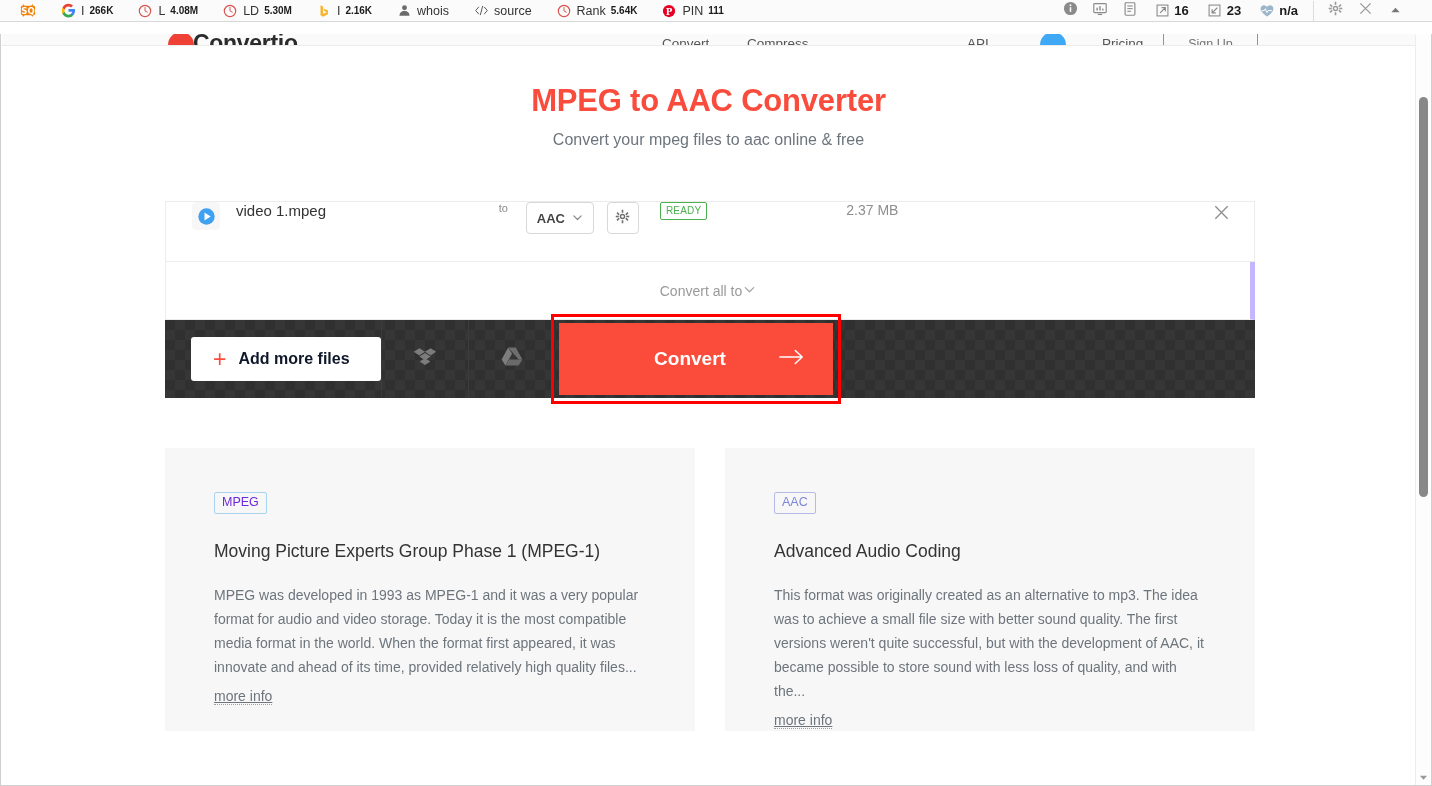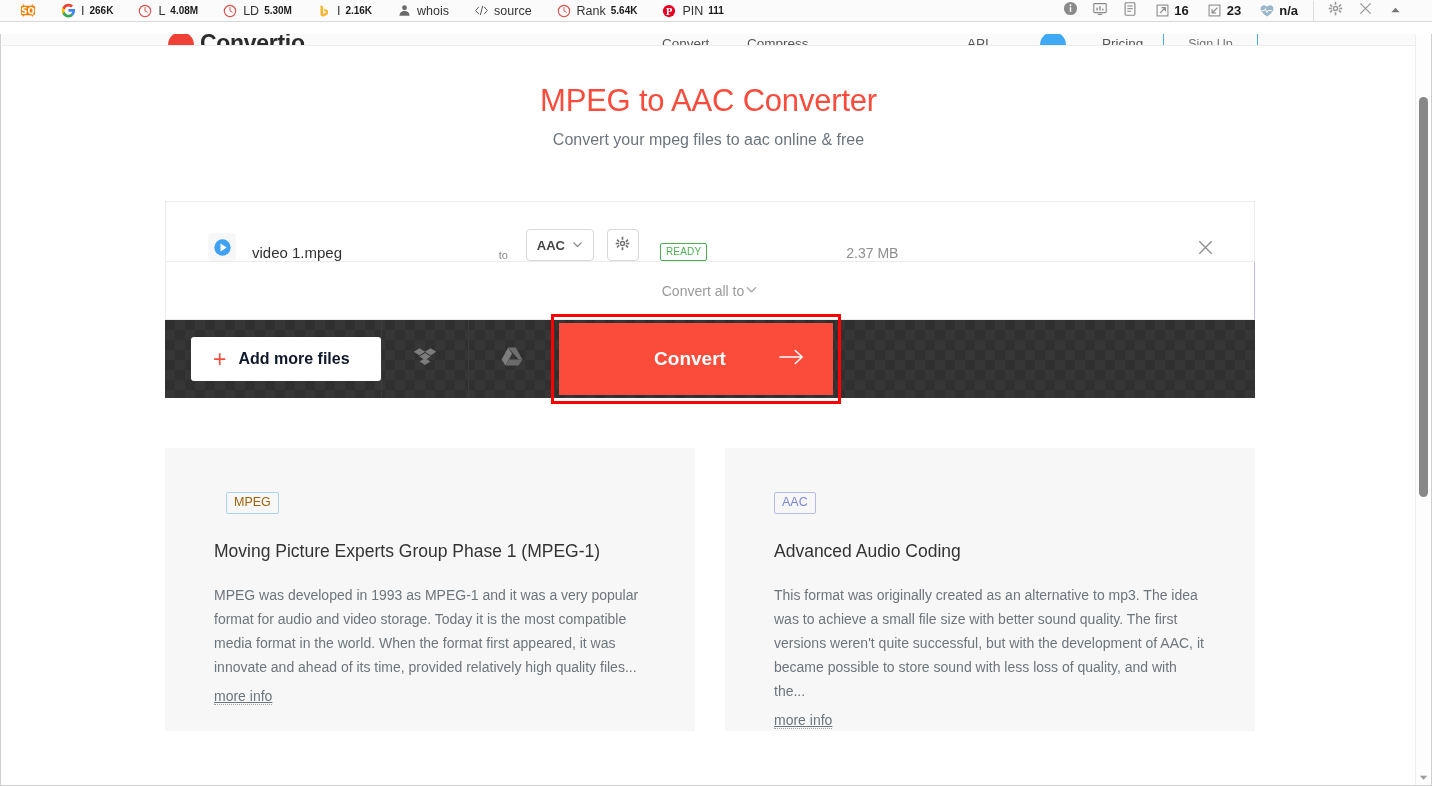--- a/index.html
+++ b/index.html
@@ -50,21 +50,21 @@
     border-bottom: 1px solid #ececec;
     overflow: hidden;
   }
   #site-header .hdr-inner { position: relative; width: 100%; height: 40px; top: -28px; }
   .hdr-logo-mark {
     position: absolute; left: 166px; top: 26px;
     width: 26px; height: 26px; border-radius: 50%;
     background: #ef4136;
   }
   .hdr-logo-text {
-    position: absolute; left: 198px; top: 24px;
+    position: absolute; left: 191px; top: 24px;
     font-size: 23px; font-weight: bold; color: #2b2b2b;
     letter-spacing: -0.3px;
   }
   .hdr-nav-item {
     position: absolute; top: 30px;
     font-size: 13.5px; color: #555;
   }
   .hdr-avatar {
     position: absolute; left: 1038px; top: 26px;
     width: 26px; height: 26px; border-radius: 50%;
@@ -74,36 +74,36 @@
     position: absolute; left: 1161px; top: 24px;
     width: 95px; height: 28px;
     border: 1px solid #4aa8e8; border-radius: 3px;
     color: #737373; font-size: 12.5px;
     display: flex; align-items: center; justify-content: center;
   }
 
   
   #hero { position: absolute; top: 48px; left: 0; right: 15px; text-align: center; }
   #hero h1 {
-    font-size: 31px; font-weight: normal; color: #fa4c3c;
+    font-size: 31px; font-weight: bold; color: #fa4c3c;
     letter-spacing: -0.2px; line-height: 1.25;
   }
   #hero .sub {
     margin-top: 10px; font-size: 16px; color: #6c757d; font-weight: normal;
   }
 
   
   #widget {
     position: absolute; top: 167px; left: 164px;
     width: 1090px;
   }
   .file-row {
     height: 61px; background: #fff;
     border: 1px solid #ececec;
-    display: flex; align-items: flex-end; padding: 0 36px;
+    display: flex; align-items: flex-start; padding: 0 20px;
   }
   .file-icon-wrap {
     width: 28px; height: 28px; border-radius: 4px; background: #f7f7f7;
     display: flex; align-items: center; justify-content: center; flex: 0 0 auto;
     margin-left: 6px;
   }
   .file-name { margin-left: 16px; font-size: 15px; color: #333; }
   .to-label { font-size: 11px; color: #8a8a8a; margin-left: auto; }
   .fmt-select {
     margin-left: 18px; width: 68px; height: 32px;
@@ -126,21 +126,21 @@
     margin-left: 0; width: 330px; text-align: center;
     font-size: 14px; color: #8e8e8e;
   }
   .remove-btn {
     margin-left: auto; width: 24px; height: 24px;
     display: flex; align-items: center; justify-content: center;
   }
 
   .convert-all-row {
     height: 58px; background: #fff;
-    border-left: 1px solid #ececec; border-right: 1px solid #c4b5fd;
+    border-left: 1px solid #ececec; border-right: 5px solid #c4b5fd;
     border-bottom: 1px solid #ececec;
     display: flex; align-items: center; justify-content: center;
     gap: 1px; font-size: 14px; color: #9a9a9a;
   }
 
   .action-bar {
     position: relative;
     height: 78px;
     display: flex; align-items: stretch;
     background-color: #303030;
@@ -177,21 +177,21 @@
     border: 3px solid #ff0000; pointer-events: none;
   }
 
   
   #cards { position: absolute; top: 414px; left: 164px; width: 1090px; display: flex; gap: 30px; }
   .info-card { width: 530px; background: #f7f7f7; padding: 44px 49px 0 49px; height: 283px; }
   .fmt-tag {
     display: inline-block; font-size: 12.5px; padding: 2px 7px 3px 7px;
     border-radius: 2px; line-height: 1.2; margin-bottom: 27px;
   }
-  .fmt-tag.blue { color: #a16207; border: 1px solid #a8d4ef; margin-left: 12px; }
+  .fmt-tag.blue { color: #6d28d9; border: 1px solid #a8d4ef; }
   .fmt-tag.violet { color: #7b87d8; border: 1px solid #b4bbe8; }
   .card-title { font-size: 17.5px; color: #333; font-weight: normal; margin-bottom: 21px; }
   .card-desc { font-size: 14px; color: #6d757c; line-height: 1.72; }
   .more-info {
     display: inline-block; margin-top: 9px;
     font-size: 14px; color: #6d757c;
     border-bottom: 1px dotted #9aa2a8;
   }
 
   

